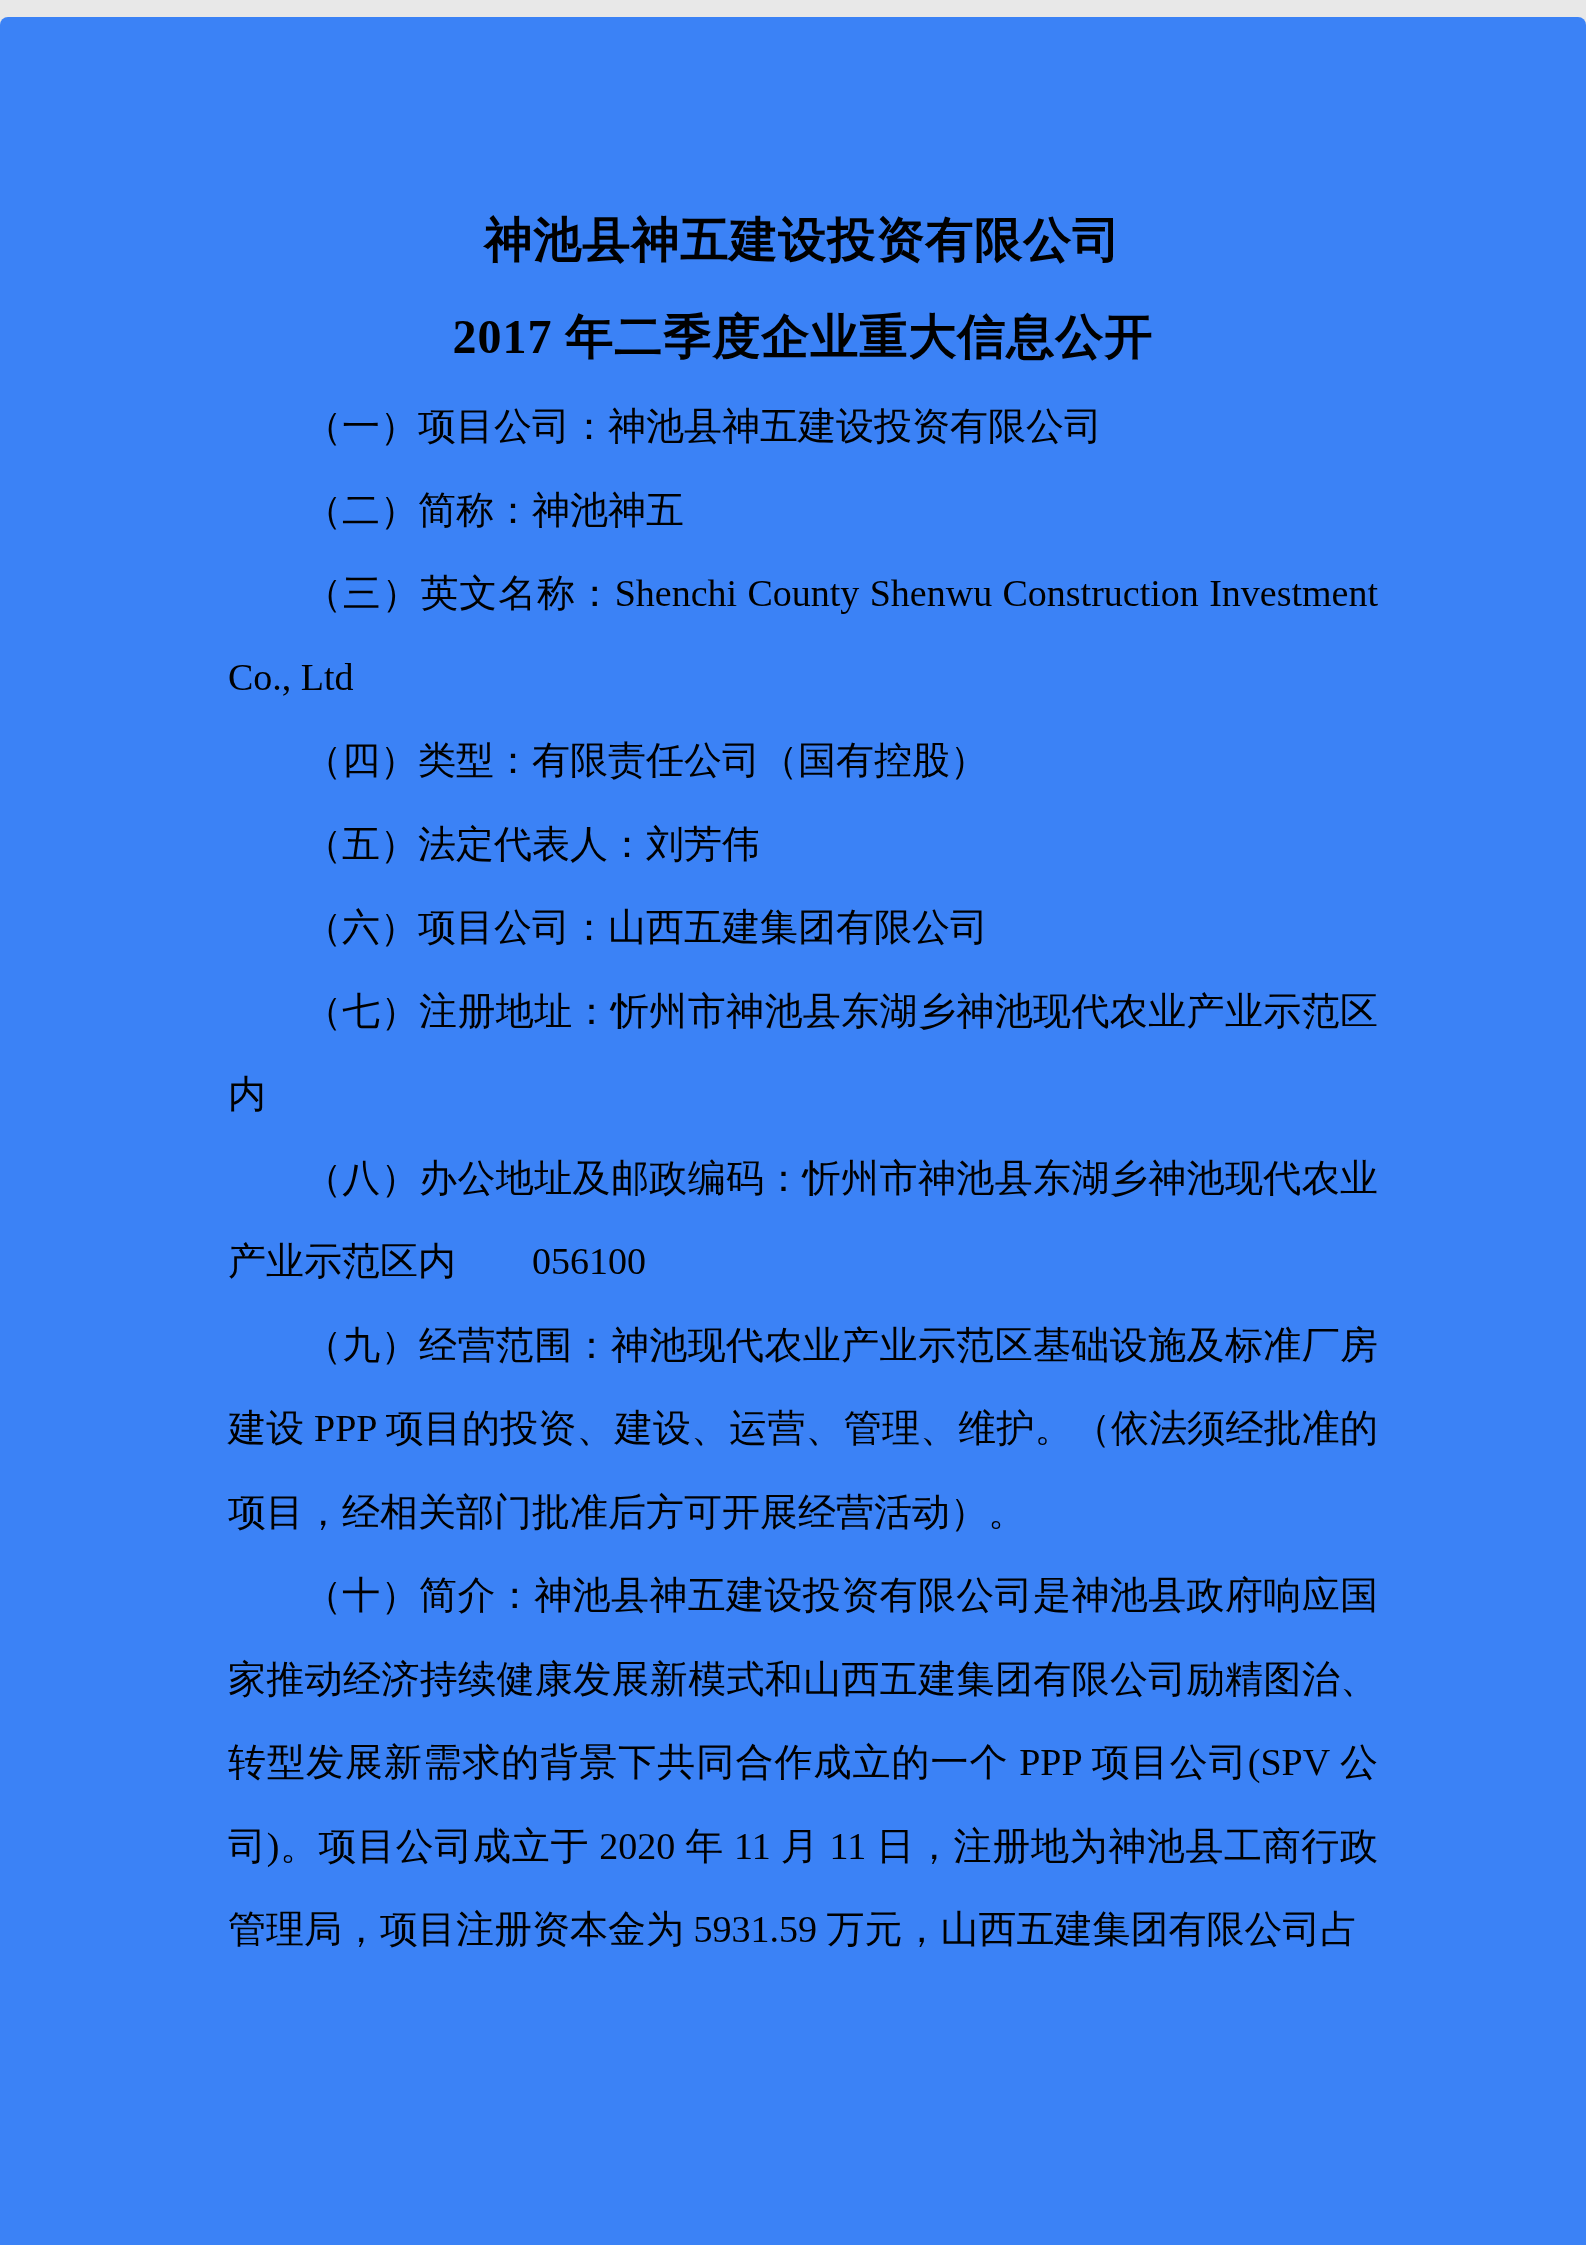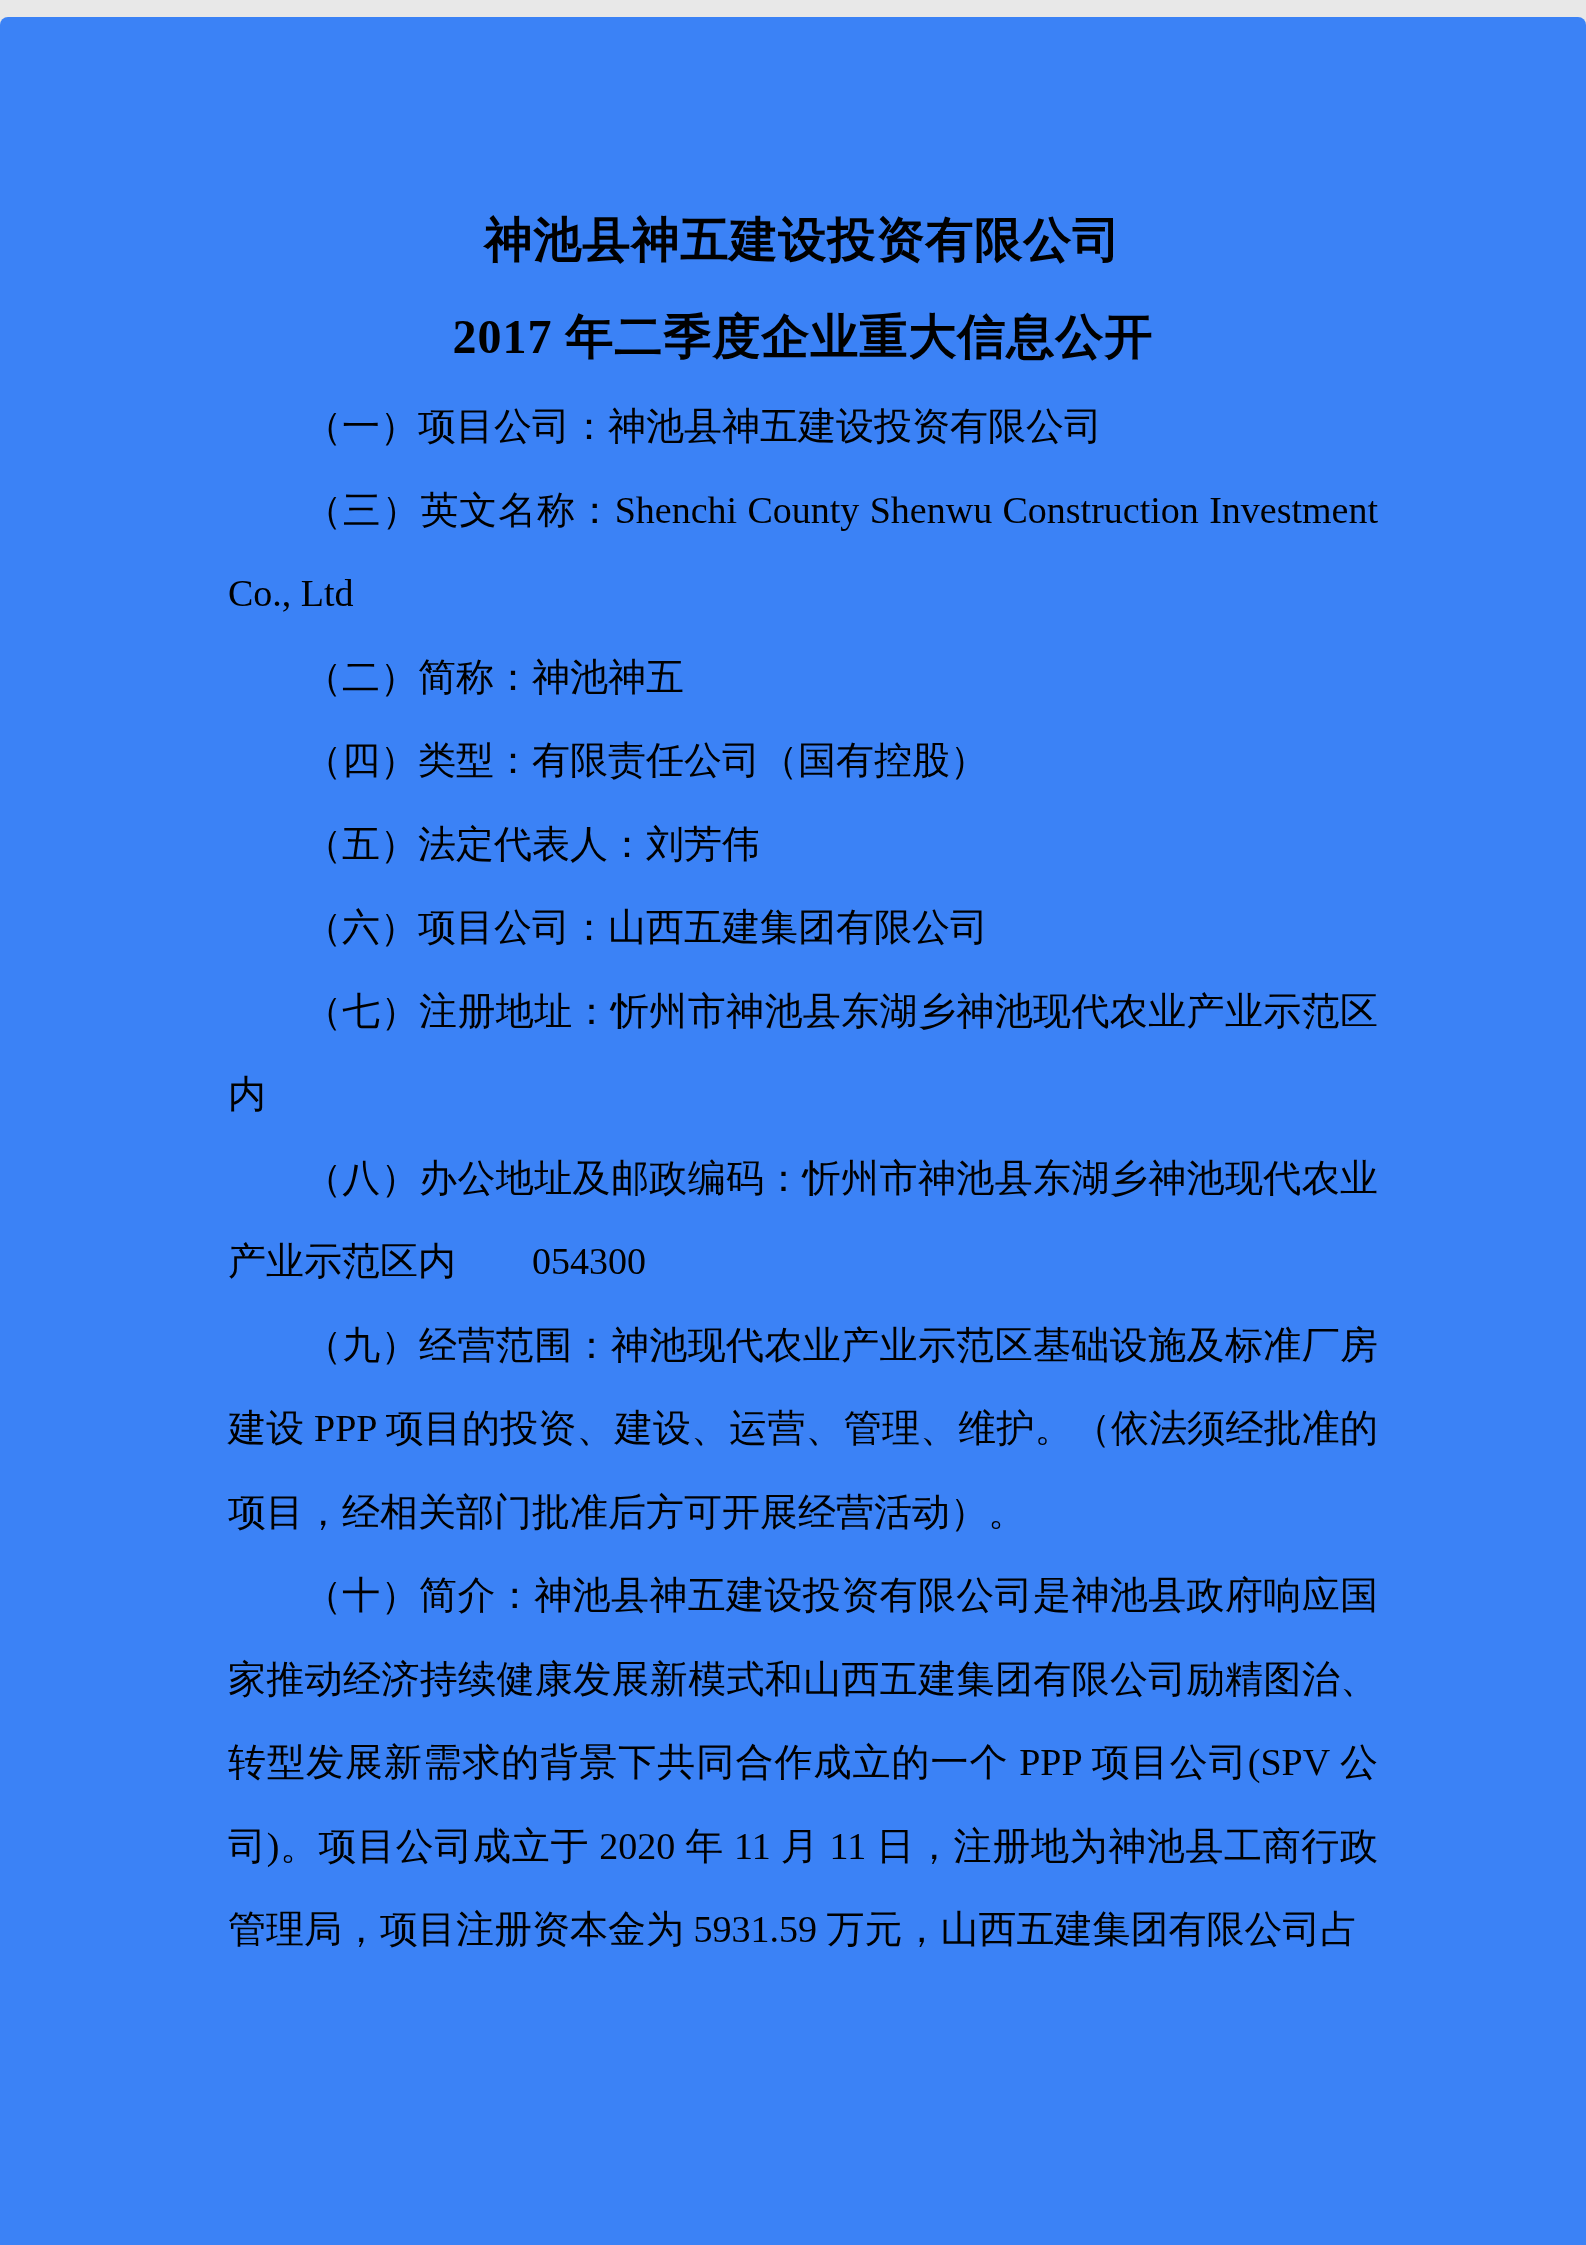--- a/index.html
+++ b/index.html
@@ -49,32 +49,32 @@
 <div class="page">
   <div class="doc">
 
     <h1 class="title">神池县神五建设投资有限公司</h1>
 
     <h1 class="title">2017 年二季度企业重大信息公开</h1>
 
 
     <p class="para">（一）项目公司：神池县神五建设投资有限公司</p>
 
+    <p class="para">（二）简称：神池神五</p>
+
     <p class="para">（三）英文名称：Shenchi County Shenwu Construction Investment Co., Ltd</p>
-
-    <p class="para">（二）简称：神池神五</p>
 
     <p class="para">（四）类型：有限责任公司（国有控股）</p>
 
     <p class="para">（五）法定代表人：刘芳伟</p>
 
     <p class="para">（六）项目公司：山西五建集团有限公司</p>
 
     <p class="para">（七）注册地址：忻州市神池县东湖乡神池现代农业产业示范区内</p>
 
-    <p class="para">（八）办公地址及邮政编码：忻州市神池县东湖乡神池现代农业产业示范区内　　054300</p>
+    <p class="para">（八）办公地址及邮政编码：忻州市神池县东湖乡神池现代农业产业示范区内　　056100</p>
 
     <p class="para">（九）经营范围：神池现代农业产业示范区基础设施及标准厂房建设 PPP 项目的投资、建设、运营、管理、维护。（依法须经批准的项目，经相关部门批准后方可开展经营活动）。</p>
 
     <p class="para">（十）简介：神池县神五建设投资有限公司是神池县政府响应国家推动经济持续健康发展新模式和山西五建集团有限公司励精图治、转型发展新需求的背景下共同合作成立的一个 PPP 项目公司(SPV 公司)。项目公司成立于 2020 年 11 月 11 日，注册地为神池县工商行政管理局，项目注册资本金为 5931.59 万元，山西五建集团有限公司占</p>
 
   </div>
 </div>
 
 </body></html>

